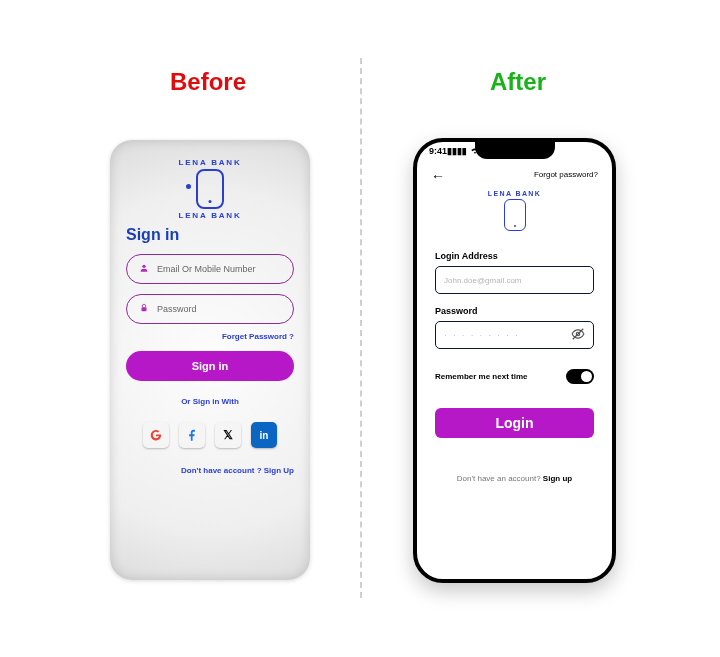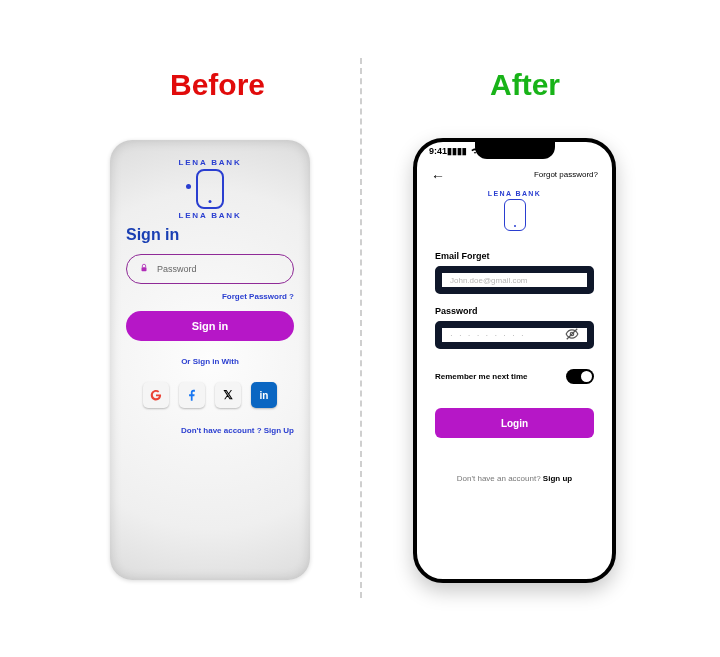--- a/index.html
+++ b/index.html
@@ -8,21 +8,21 @@
     height: 657px;
     background: #fff;
     font-family: -apple-system, BlinkMacSystemFont, "Segoe UI", Helvetica, Arial, sans-serif;
     position: relative;
     overflow: hidden;
     color: #000;
   }
   .labels { position: absolute; top: 68px; width: 100%; }
   .label-before, .label-after {
     position: absolute;
-    font-size: 30px;
+    font-size: 24px;
     font-weight: 700;
   }
   .label-before { left: 170px; color: #e10b0b; }
   .label-after  { left: 490px; color: #18b318; }
 
   .divider {
     position: absolute;
     left: 360px; top: 58px;
     width: 0; height: 540px;
     border-left: 2px dashed #cfcfcf;
@@ -161,21 +161,21 @@
   .logo-new .dev-icon::after{
     content:""; position:absolute; bottom:3px; left:50%;
     width:2px;height:2px;background:#2a3ed0;border-radius:50%;
     transform:translateX(-50%);
   }
 
   .form-area { padding: 0 18px; margin-top: 20px; }
   .field-label { font-size: 9px; font-weight: 700; margin-top: 12px; }
   .field-box {
     width: 100%; height: 28px;
-    border: 7px solid #0f172a; border-radius: 5px;
+    border: 1px solid #0f172a; border-radius: 5px;
     margin-top: 5px;
     display:flex; align-items:center;
     padding: 0 8px;
     font-size: 8px; color:#b5b5b5;
   }
   .field-box .eye { margin-left:auto; font-size:12px; color:#666;}
   .pw-dots { letter-spacing: 2px; }
 
   .remember-row {
     display:flex; align-items:center; justify-content:space-between;
@@ -186,21 +186,21 @@
     width: 28px; height: 15px; background:#000;
     border-radius: 8px; position:relative;
   }
   .toggle::after{
     content:""; position:absolute; right:2px; top:2px;
     width:11px;height:11px;background:#fff;border-radius:50%;
   }
 
   .login-btn {
     width: 100%; height: 30px;
-    background: #b617c7; color:#fff; font-weight:700; font-size:10px;
+    background: #b617c7; color:#fff; font-weight:700; font-size:14px;
     border:none; border-radius: 6px;
     margin-top: 24px;
     display:flex;align-items:center;justify-content:center;
   }
   .signup-line {
     text-align:center; font-size:8px; color:#777;
     margin-top: 36px;
   }
   .signup-line b { color:#000; font-weight:700;text-align:center; }
 </style>
@@ -217,20 +217,29 @@
 <div class="phone-old">
   <div class="logo-old">
     <div class="arc-top">LENA BANK</div>
     <div class="dev-icon"></div>
     <div class="dot-left"></div>
     <div class="arc-bottom">LENA BANK</div>
   </div>
 
   <div class="signin-title">Sign in</div>
 
+  <div class="pill-input">
+    <span class="ico">
+      <svg width="10" height="10" viewBox="0 0 24 24" fill="#b02cb8">
+          <circle cx="12" cy="8" r="4"></circle>
+          <path d="M4 20c0-4 4-6 8-6s8 2 8 6v1H4z"></path>
+        </svg>
+    </span>
+    <span>Email Or Mobile Number</span>
+  </div>
 
   <div class="pill-input">
     <span class="ico">
       <svg width="10" height="10" viewBox="0 0 24 24" fill="#b02cb8">
           <rect x="6" y="10" width="12" height="10" rx="2"></rect>
           <path d="M8 10V7a4 4 0 018 0v3" fill="none" stroke="#b02cb8" stroke-width="2"></path>
         </svg>
     </span>
     <span>Password</span>
   </div>
@@ -284,21 +293,21 @@
     <span class="back-arrow">←</span>
     <span class="forgot-top">Forgot password?</span>
   </div>
 
   <div class="logo-new">
     <div class="arc">LENA BANK</div>
     <div class="dev-icon"></div>
   </div>
 
   <div class="form-area">
-    <div class="field-label">Email Forget</div>
+    <div class="field-label">Login Address</div>
     <div class="field-box">
       <span>John.doe@gmail.com</span>
     </div>
 
     <div class="field-label">Password</div>
     <div class="field-box">
       <span class="pw-dots">· · · · · · · · ·</span>
       <span class="eye">
         <svg width="14" height="14" viewBox="0 0 24 24" fill="none" stroke="#555" stroke-width="2">
             <path d="M2 12s3.5-7 10-7 10 7 10 7-3.5 7-10 7S2 12 2 12z"></path>

